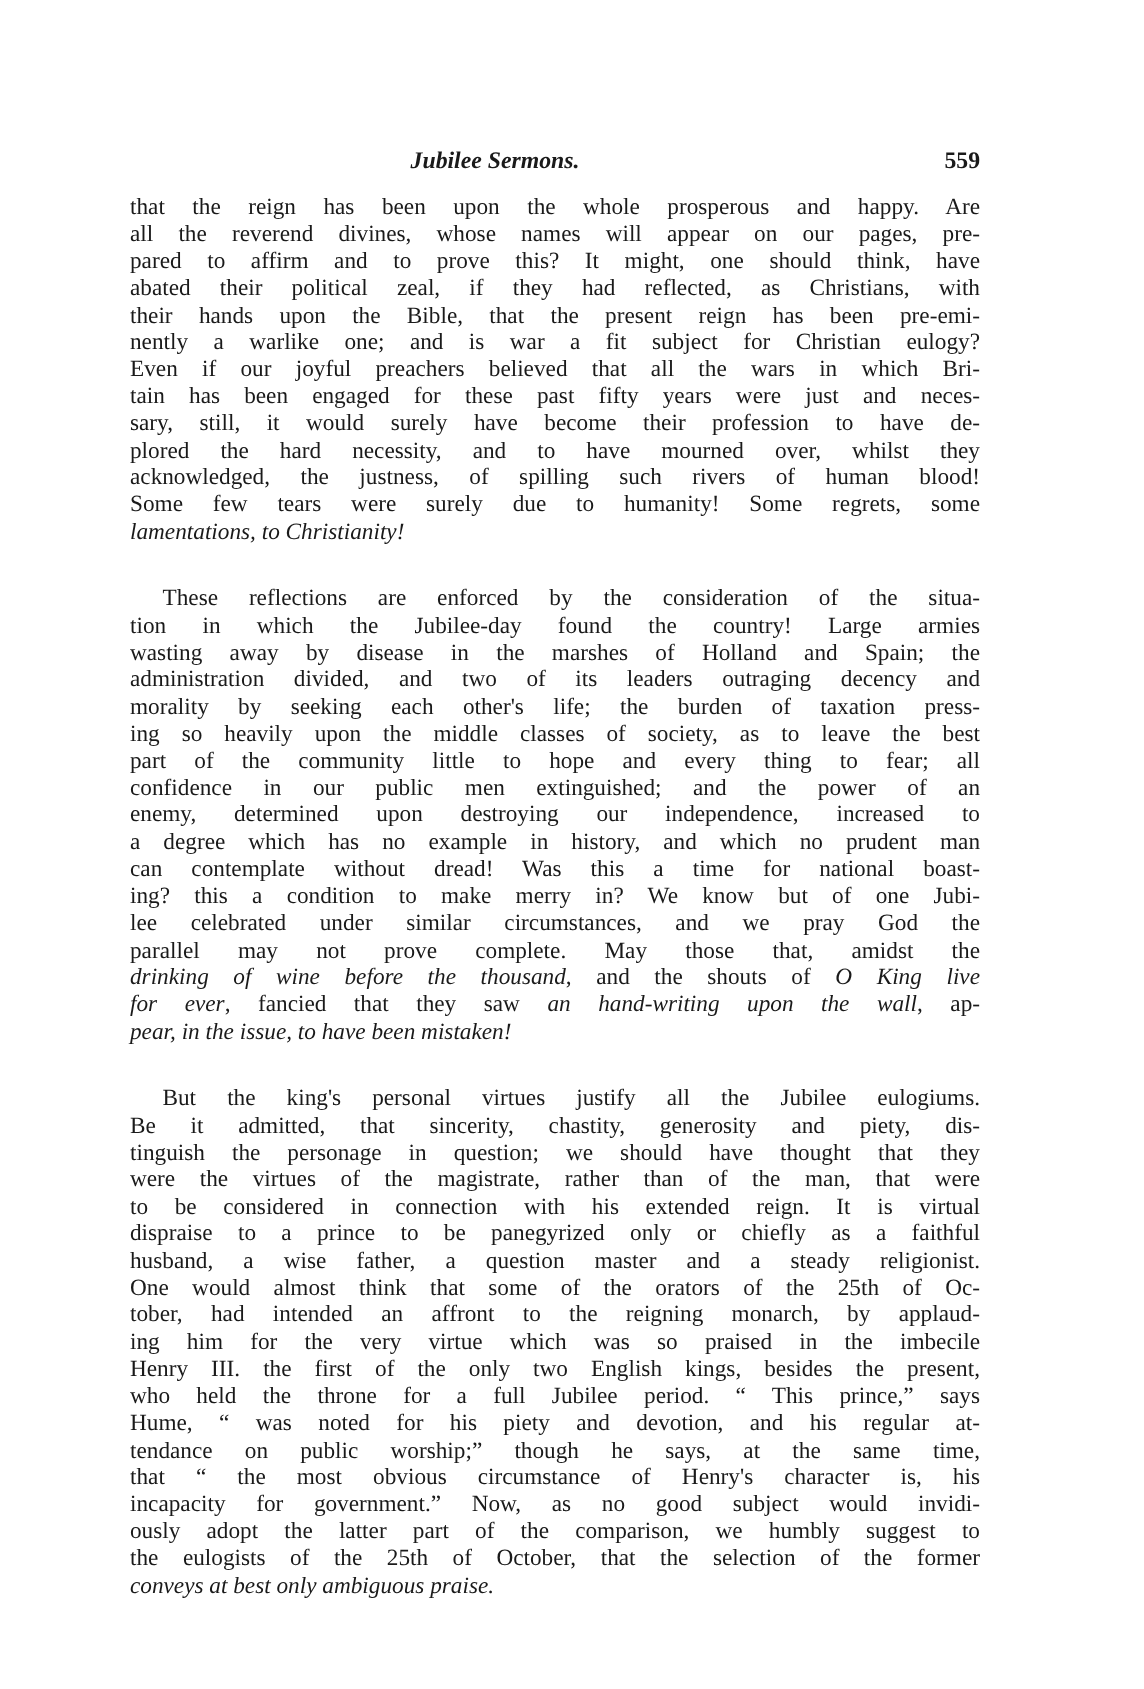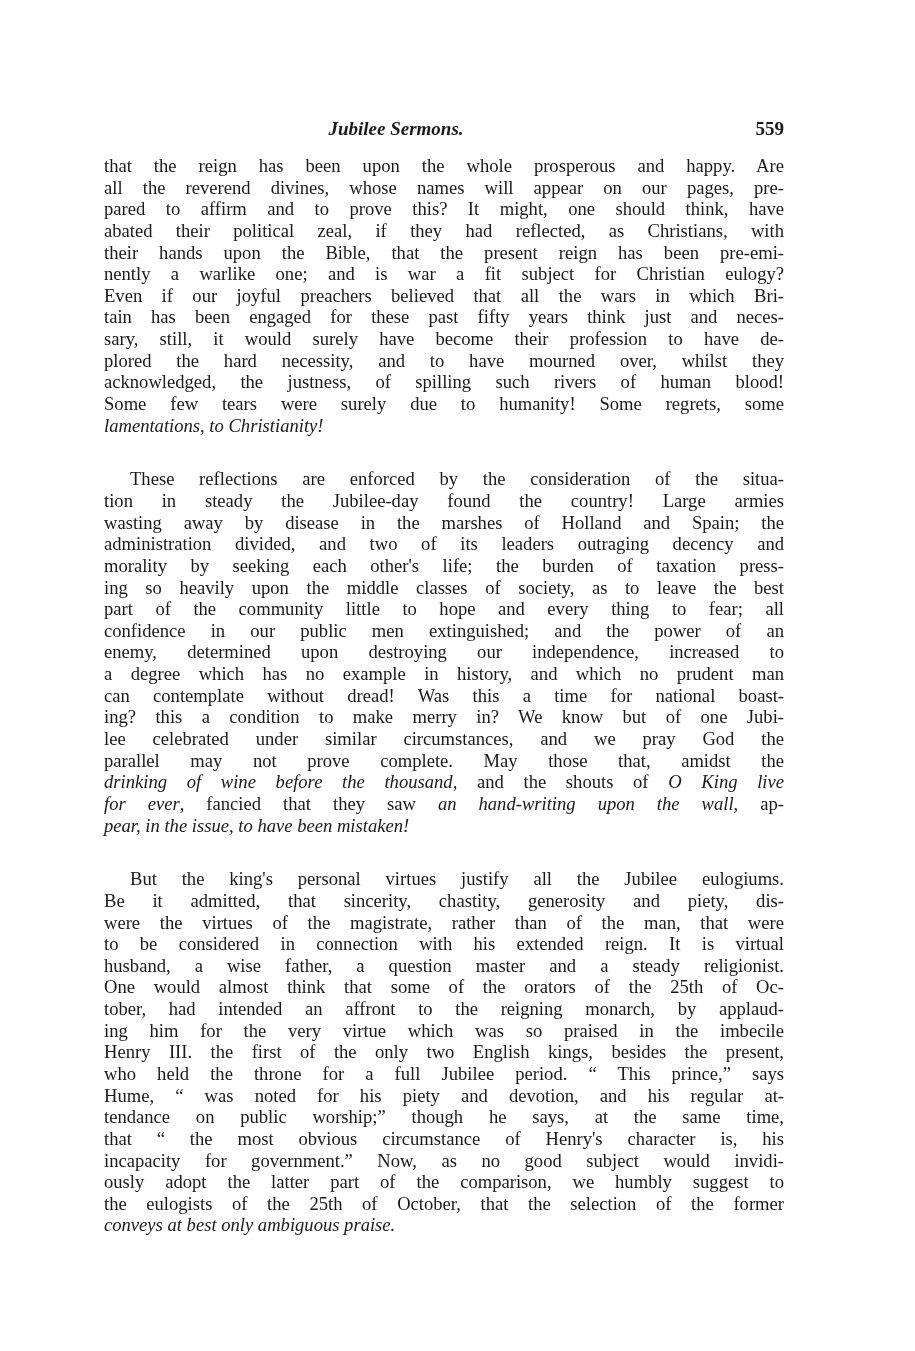--- a/index.html
+++ b/index.html
@@ -27,51 +27,53 @@
 
 <div class="body-text" id="body-text">
     <div>
       <span class="line">that the reign has been upon the whole prosperous and happy.  Are</span>
       <span class="line">all the reverend divines, whose names will appear on our pages, pre-</span>
       <span class="line">pared to affirm and to prove this?  It might, one should think, have</span>
       <span class="line">abated their political zeal, if they had reflected, as Christians, with</span>
       <span class="line">their hands upon the Bible, that the present reign has been pre-emi-</span>
       <span class="line">nently a warlike one; and is war a fit subject for Christian eulogy?</span>
       <span class="line">Even if our joyful preachers believed that all the wars in which Bri-</span>
-      <span class="line">tain has been engaged for these past fifty years think just and neces-</span>
+      <span class="line">tain has been engaged for these past fifty years were just and neces-</span>
       <span class="line">sary, still, it would surely have become their profession to have de-</span>
       <span class="line">plored the hard necessity, and to have mourned over, whilst they</span>
       <span class="line">acknowledged, the justness, of spilling such rivers of human blood!</span>
       <span class="line">Some few tears were surely due to humanity!  Some regrets, some</span>
       <span class="line last">lamentations, to Christianity!</span>
     </div>
     <div>
       <span class="line indent">These reflections are enforced by the consideration of the situa-</span>
-      <span class="line">tion in steady the Jubilee-day found the country!  Large armies</span>
+      <span class="line">tion in which the Jubilee-day found the country!  Large armies</span>
       <span class="line">wasting away by disease in the marshes of Holland and Spain; the</span>
       <span class="line">administration divided, and two of its leaders outraging decency and</span>
       <span class="line">morality by seeking each other's life; the burden of taxation press-</span>
       <span class="line">ing so heavily upon the middle classes of society, as to leave the best</span>
       <span class="line">part of the community little to hope and every thing to fear; all</span>
       <span class="line">confidence in our public men extinguished; and the power of an</span>
       <span class="line">enemy, determined upon destroying our independence, increased to</span>
       <span class="line">a degree which has no example in history, and which no prudent man</span>
       <span class="line">can contemplate without dread!  Was this a time for national boast-</span>
       <span class="line">ing? this a condition to make merry in?  We know but of one Jubi-</span>
       <span class="line">lee celebrated under similar circumstances, and we pray God the</span>
       <span class="line">parallel may not prove complete.  May those that, amidst the</span>
       <span class="line"><i>drinking of wine before the thousand</i><span>, and the shouts of </span><i>O King live</i></span>
       <span class="line"><i>for ever</i><span>, fancied that they saw </span><i>an hand-writing upon the wall</i><span>, ap-</span></span>
       <span class="line last">pear, in the issue, to have been mistaken!</span>
     </div>
     <div>
       <span class="line indent">But the king's personal virtues justify all the Jubilee eulogiums.</span>
       <span class="line">Be it admitted, that sincerity, chastity, generosity and piety, dis-</span>
+      <span class="line">tinguish the personage in question; we should have thought that they</span>
       <span class="line">were the virtues of the magistrate, rather than of the man, that were</span>
       <span class="line">to be considered in connection with his extended reign.  It is virtual</span>
+      <span class="line">dispraise to a prince to be panegyrized only or chiefly as a faithful</span>
       <span class="line">husband, a wise father, a question master and a steady religionist.</span>
       <span class="line">One would almost think that some of the orators of the 25th of Oc-</span>
       <span class="line">tober, had intended an affront to the reigning monarch, by applaud-</span>
       <span class="line">ing him for the very virtue which was so praised in the imbecile</span>
       <span class="line">Henry III. the first of the only two English kings, besides the present,</span>
       <span class="line">who held the throne for a full Jubilee period.  “ This prince,” says</span>
       <span class="line">Hume, “ was noted for his piety and devotion, and his regular at-</span>
       <span class="line">tendance on public worship;” though he says, at the same time,</span>
       <span class="line">that “ the most obvious circumstance of Henry's character is, his</span>
       <span class="line">incapacity for government.”  Now, as no good subject would invidi-</span>

